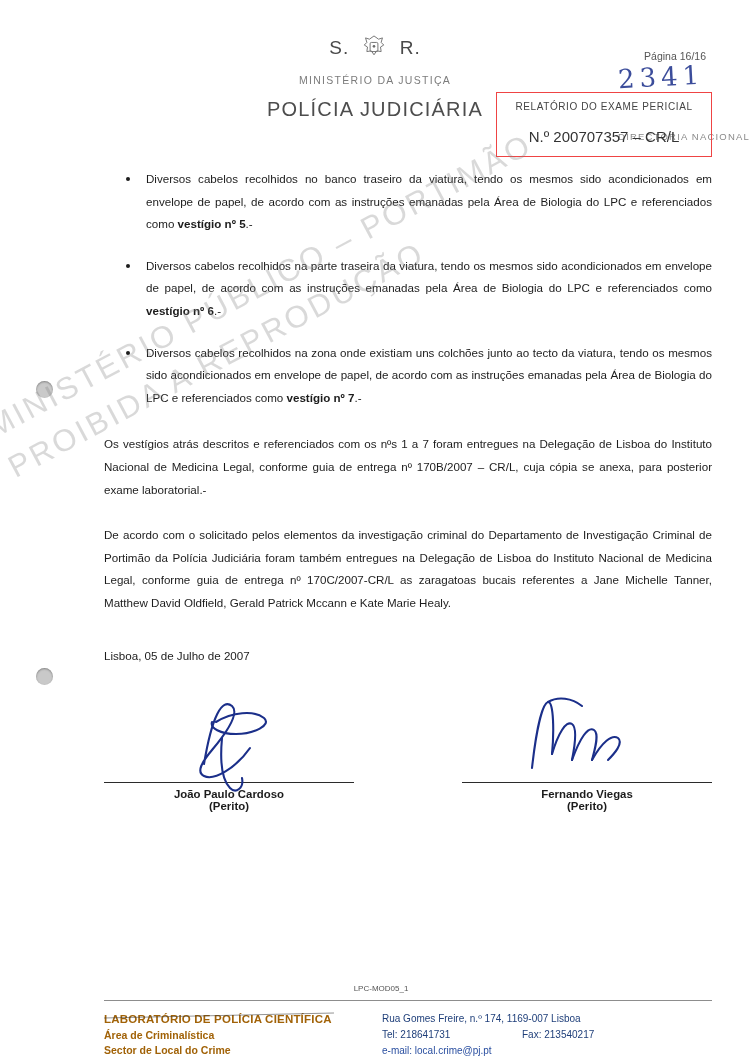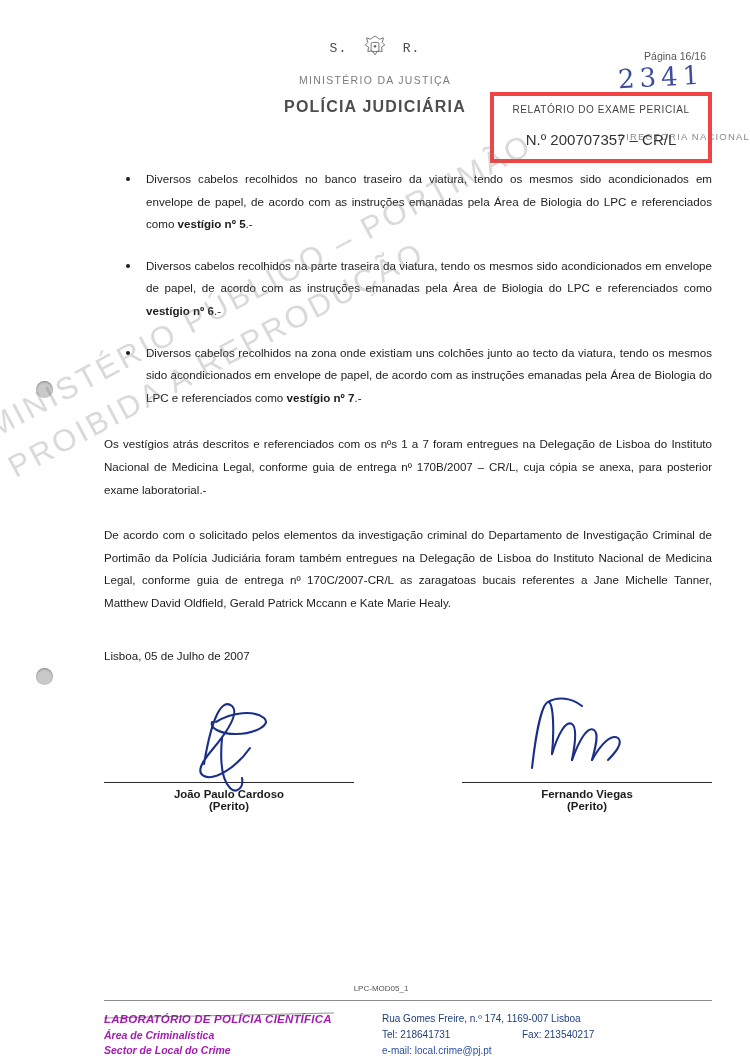--- a/index.html
+++ b/index.html
@@ -33,22 +33,22 @@
   
   .header {
     position: relative;
     height: 150px;
   }
   .crest {
     position: absolute;
     left: 0; right: 0;
     top: 36px;
     text-align: center;
-    font-family: Liberation Mono, monospace;
-    font-size: 13px;
+    font-family: Liberation Sans, sans-serif;
+    font-size: 19px;
     letter-spacing: 1px;
     color: #4a4a4a;
   }
   .crest .emblem {
     display: inline-block;
     width: 26px;
     height: 26px;
     vertical-align: middle;
     margin: 0 6px;
     position: relative;
@@ -61,24 +61,23 @@
     text-align: center;
     font-size: 10.5px;
     letter-spacing: 1.3px;
     color: #7c7c7c;
   }
   .pj-title {
     position: absolute;
     left: 0; right: 0;
     top: 98px;
     text-align: center;
-    font-size: 16px;
+    font-size: 20px;
     letter-spacing: 1.2px;
     color: #4d4d4d;
-    font-weight: bold;
   }
   .direc {
     position: absolute;
     left: 0; right: 0;
     top: 131px;
     text-align: right;
     font-size: 9.5px;
     letter-spacing: 1.2px;
     color: #8a8a8a;
   }
@@ -99,21 +98,21 @@
     color: #1b2f8a;
     letter-spacing: 5px;
     transform: rotate(-3deg);
     opacity: .85;
   }
   .report-box {
     position: absolute;
     right: 38px;
     top: 92px;
     width: 198px;
-    border: 4px solid #ef4444;
+    border: 1px solid #ef4444;
     padding: 6px 8px 7px 8px;
     text-align: center;
     line-height: 1.5;
   }
   .report-box .l1 {
     font-size: 10px;
     letter-spacing: .6px;
     color: #444;
   }
   .report-box .l2 {
@@ -241,23 +240,22 @@
   }
   .footer {
     position: absolute;
     left: 104px;
     right: 38px;
     bottom: 2px;
     display: flex;
     justify-content: space-between;
   }
   .footer-left {
-    color: #a21caf;
+    color: #a16207;
     line-height: 1.45;
-    font-style: italic;
   }
   .footer-left .fl1 {
     font-size: 11.5px;
     font-weight: bold;
     letter-spacing: .2px;
   }
   .footer-left .fl2, .footer-left .fl3 {
     font-size: 10.5px;
     font-weight: bold;
   }

